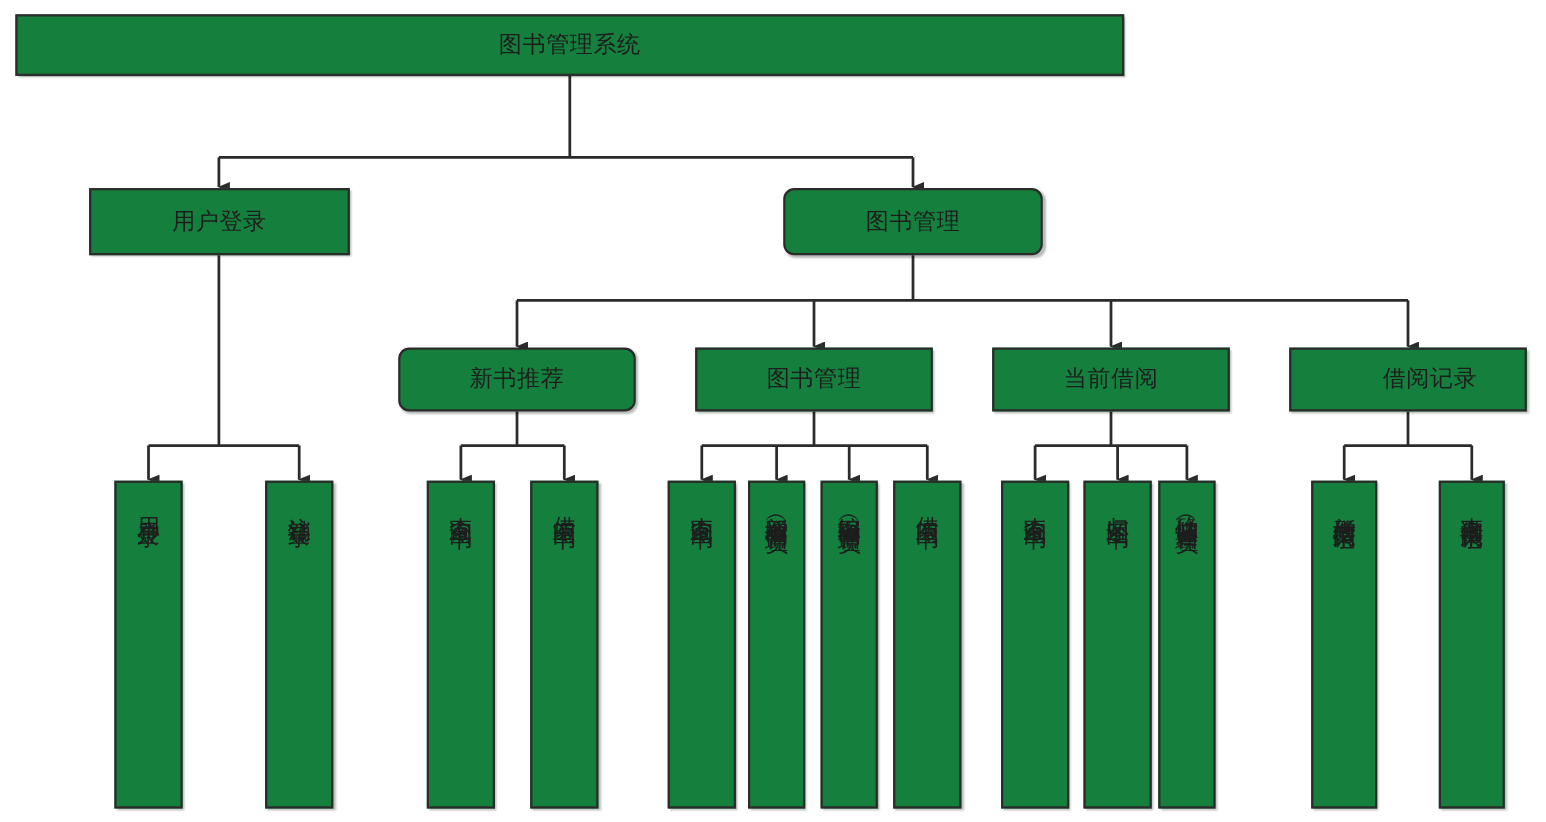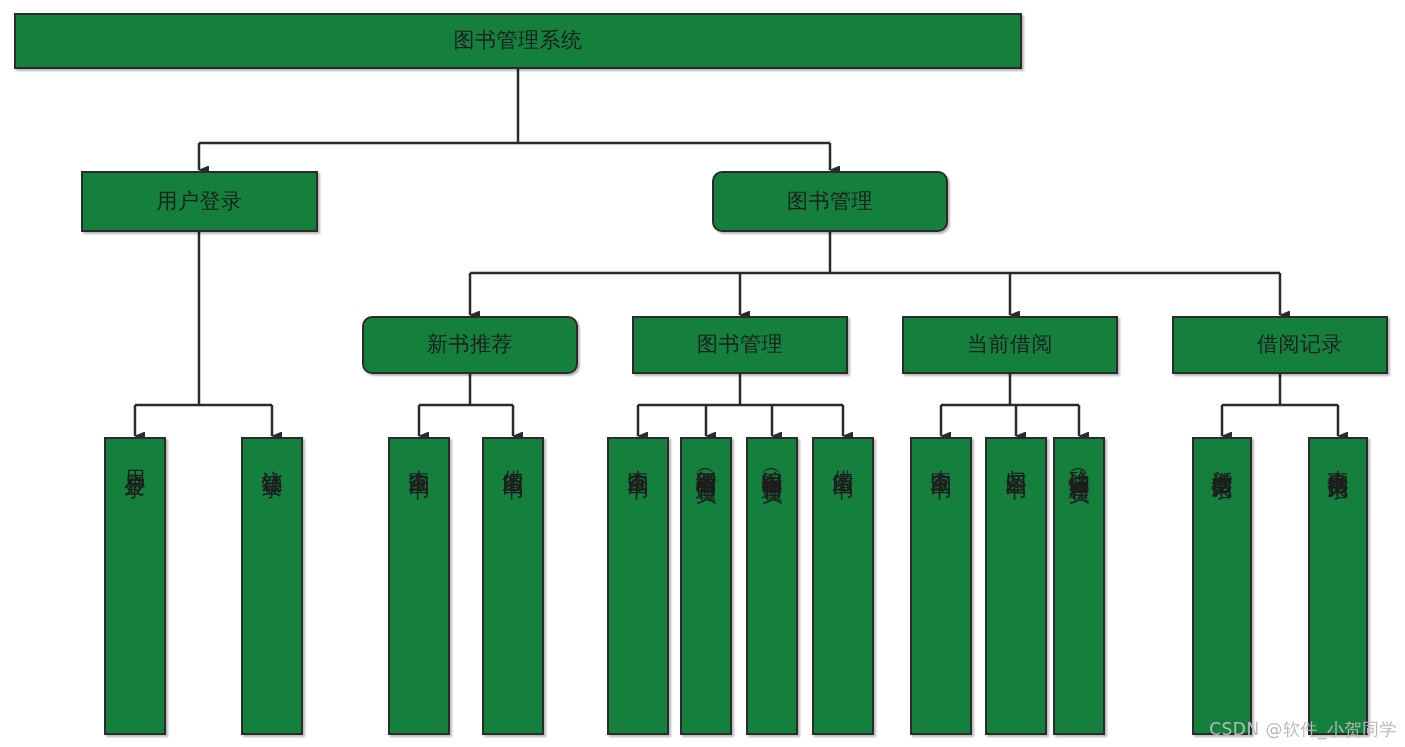--- a/index.html
+++ b/index.html
@@ -173,14 +173,13 @@
         <span class="node-label">确认归还（管理员）</span>
       </div>
       <div class="node vert tall-text" style="left: 1192px; top: 437px; width: 60px; height: 298px;">
         <span class="node-label">新增借阅记录</span>
       </div>
       <div class="node vert tall-text" style="left: 1308px; top: 437px; width: 60px; height: 298px;">
         <span class="node-label">查询借阅记录</span>
       </div>
     </div>
 
-  <div id="watermark">CSDN @软件_小贺同学</div>
 </div>
 
 </body></html>

